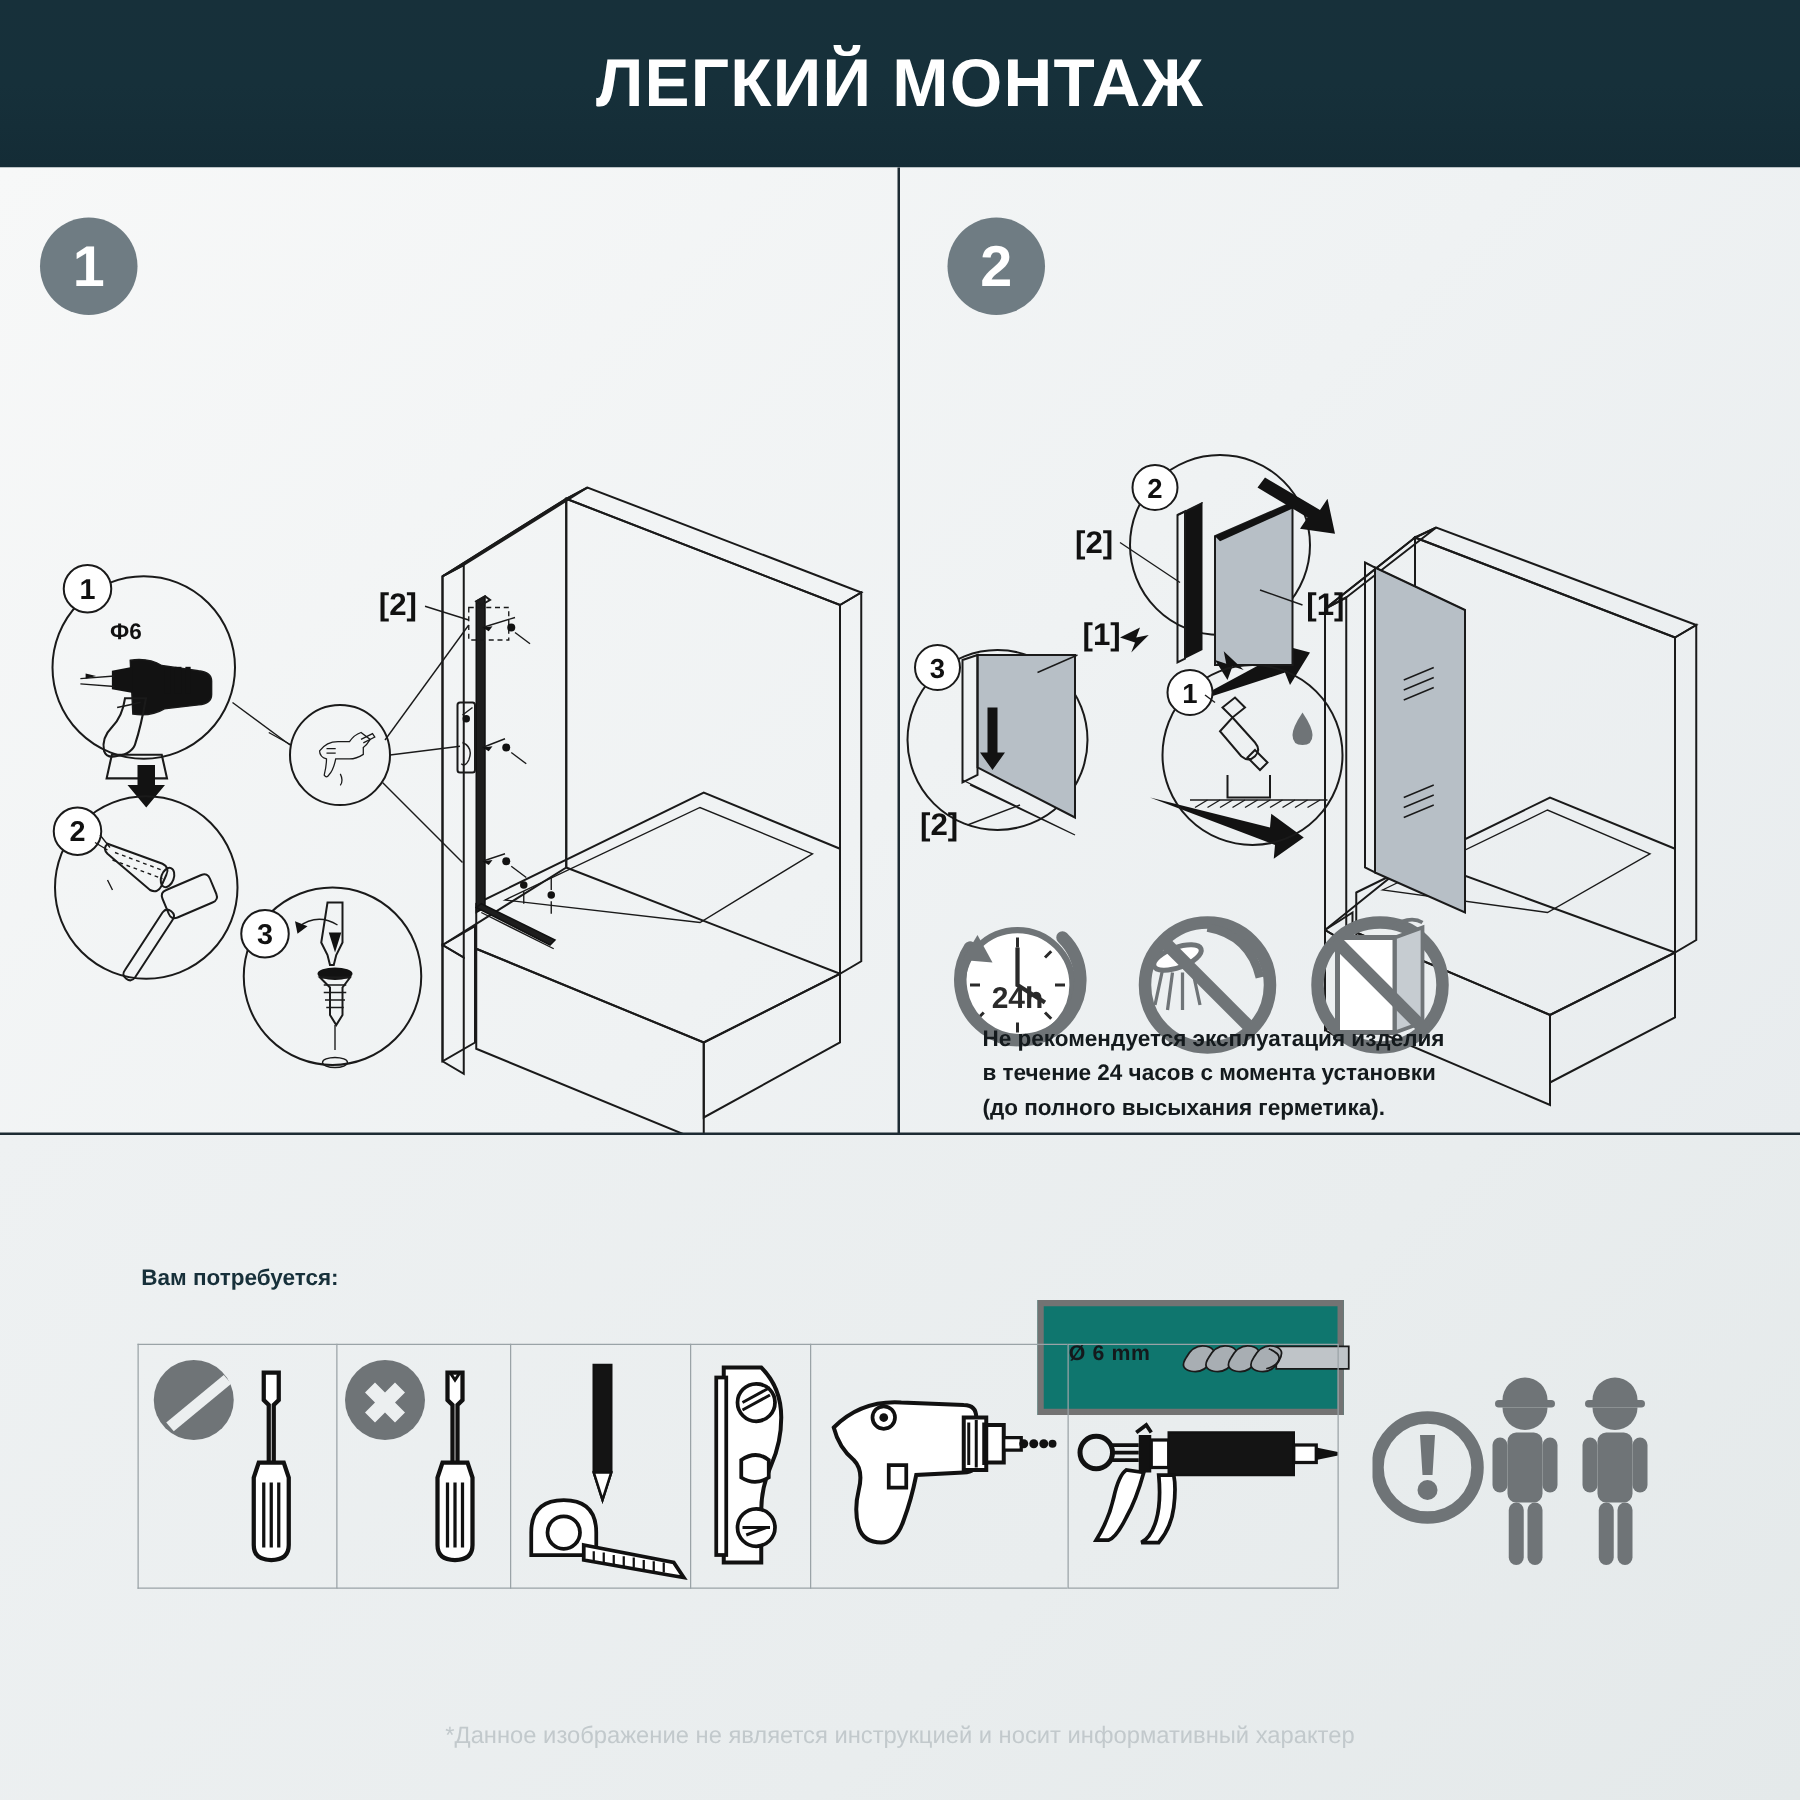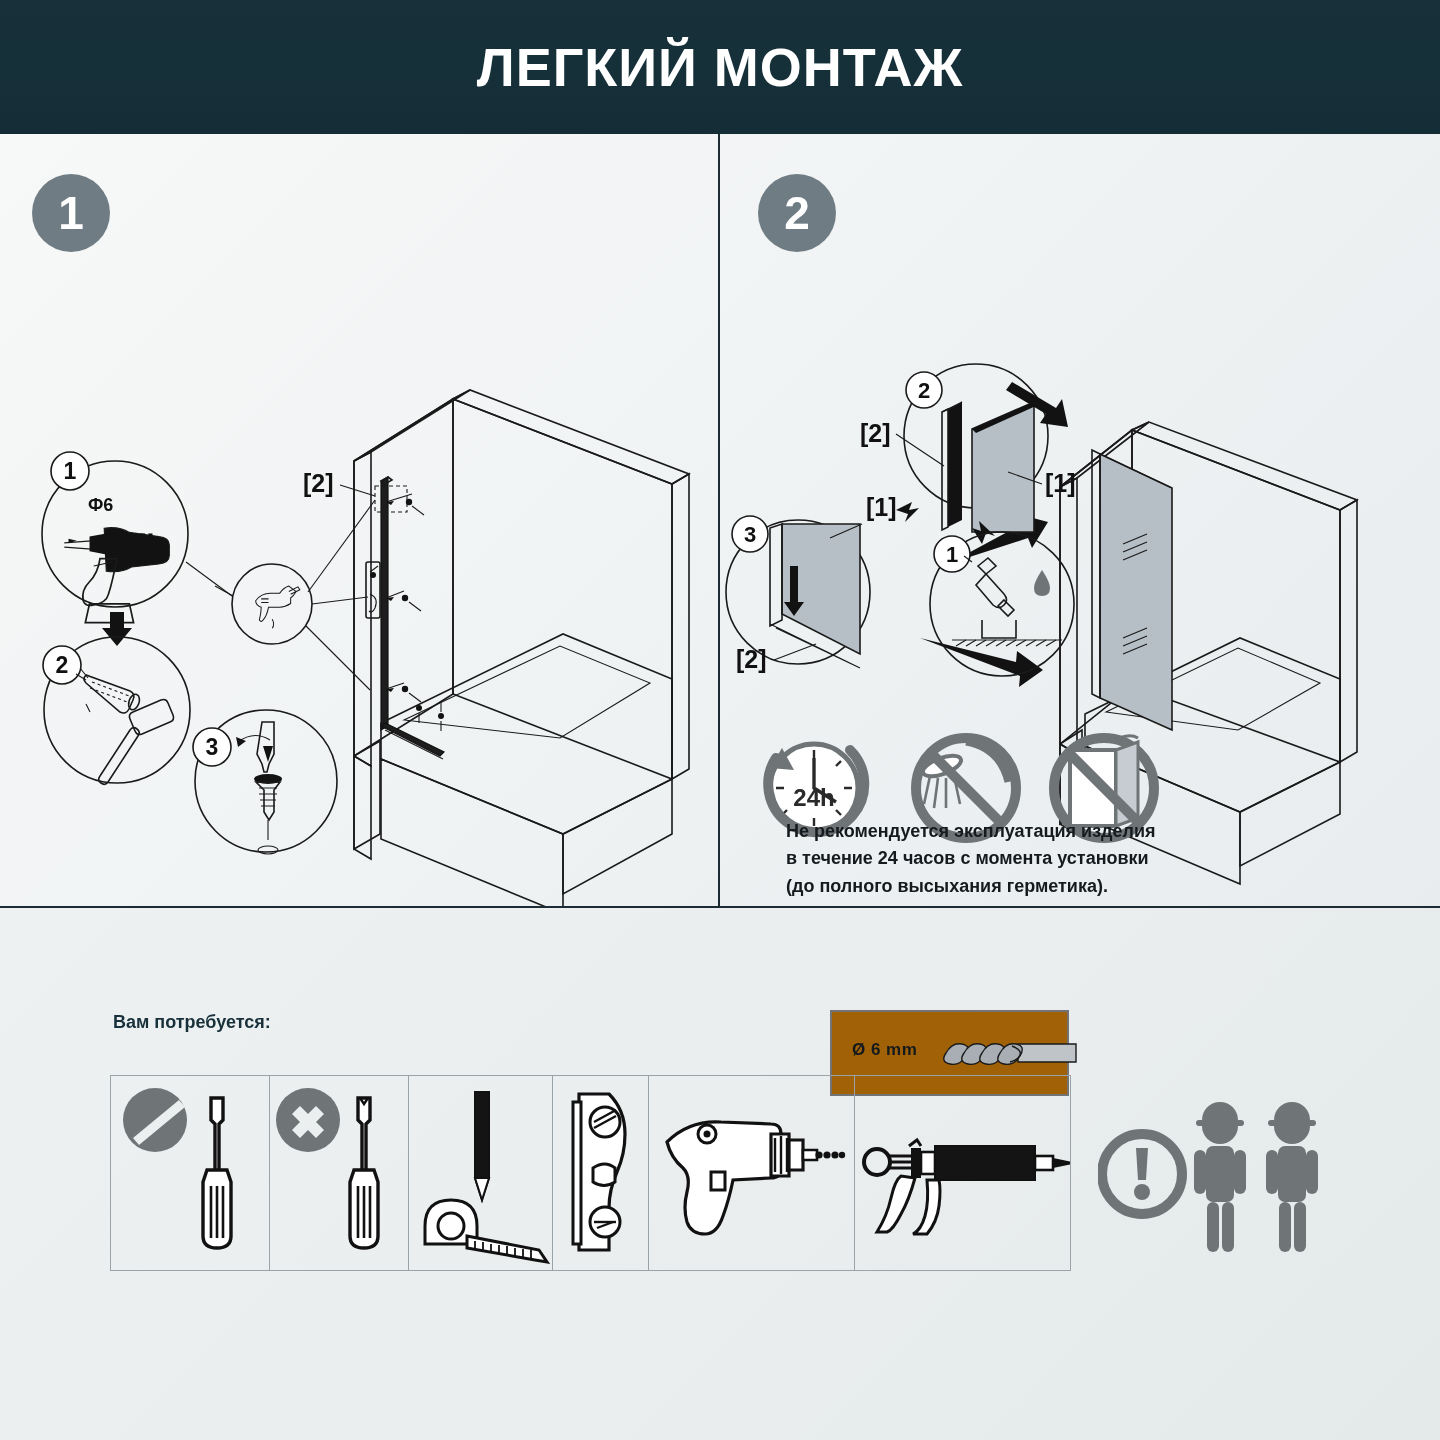--- a/index.html
+++ b/index.html
@@ -66,22 +66,22 @@
   }
   .tool-cell:last-child{border-right:1px solid #9aa3a7;}
   .c1{width:158px;}
   .c2{width:138px;}
   .c3{width:143px;}
   .c4{width:95px;}
   .c5{width:205px;}
   .c6{width:215px;}
 
   .bit-box{
-    position:absolute;left:830px;top:1010px;width:235px;height:82px;
-    border:2px solid #737373;background:#a16207;
+    position:absolute;left:830px;top:1040px;width:235px;height:82px;
+    border:5px solid #737373;background:#0f766e;
     display:flex;align-items:center;
   }
   .bit-label{
     position:absolute;left:20px;top:28px;
     font-size:17px;font-weight:bold;color:#14191c;letter-spacing:.5px;
   }
   .workers{position:absolute;left:1098px;top:1080px;}
 
   .footnote{
     position:absolute;left:0;top:1378px;width:1440px;text-align:center;
@@ -521,14 +521,15 @@
         <path d="M176 46 a18 18 0 0 0 36 0 z"></path>
         <rect x="180" y="66" width="28" height="56" rx="7"></rect>
         <rect x="168" y="70" width="12" height="44" rx="6"></rect>
         <rect x="208" y="70" width="12" height="44" rx="6"></rect>
         <rect x="181" y="122" width="12" height="50" rx="6"></rect>
         <rect x="196" y="122" width="12" height="50" rx="6"></rect>
       </g>
     </svg>
   </div>
 
+  <div class="footnote">*Данное изображение не является инструкцией и носит информативный характер</div>
 
 </div>
 
 </body></html>

